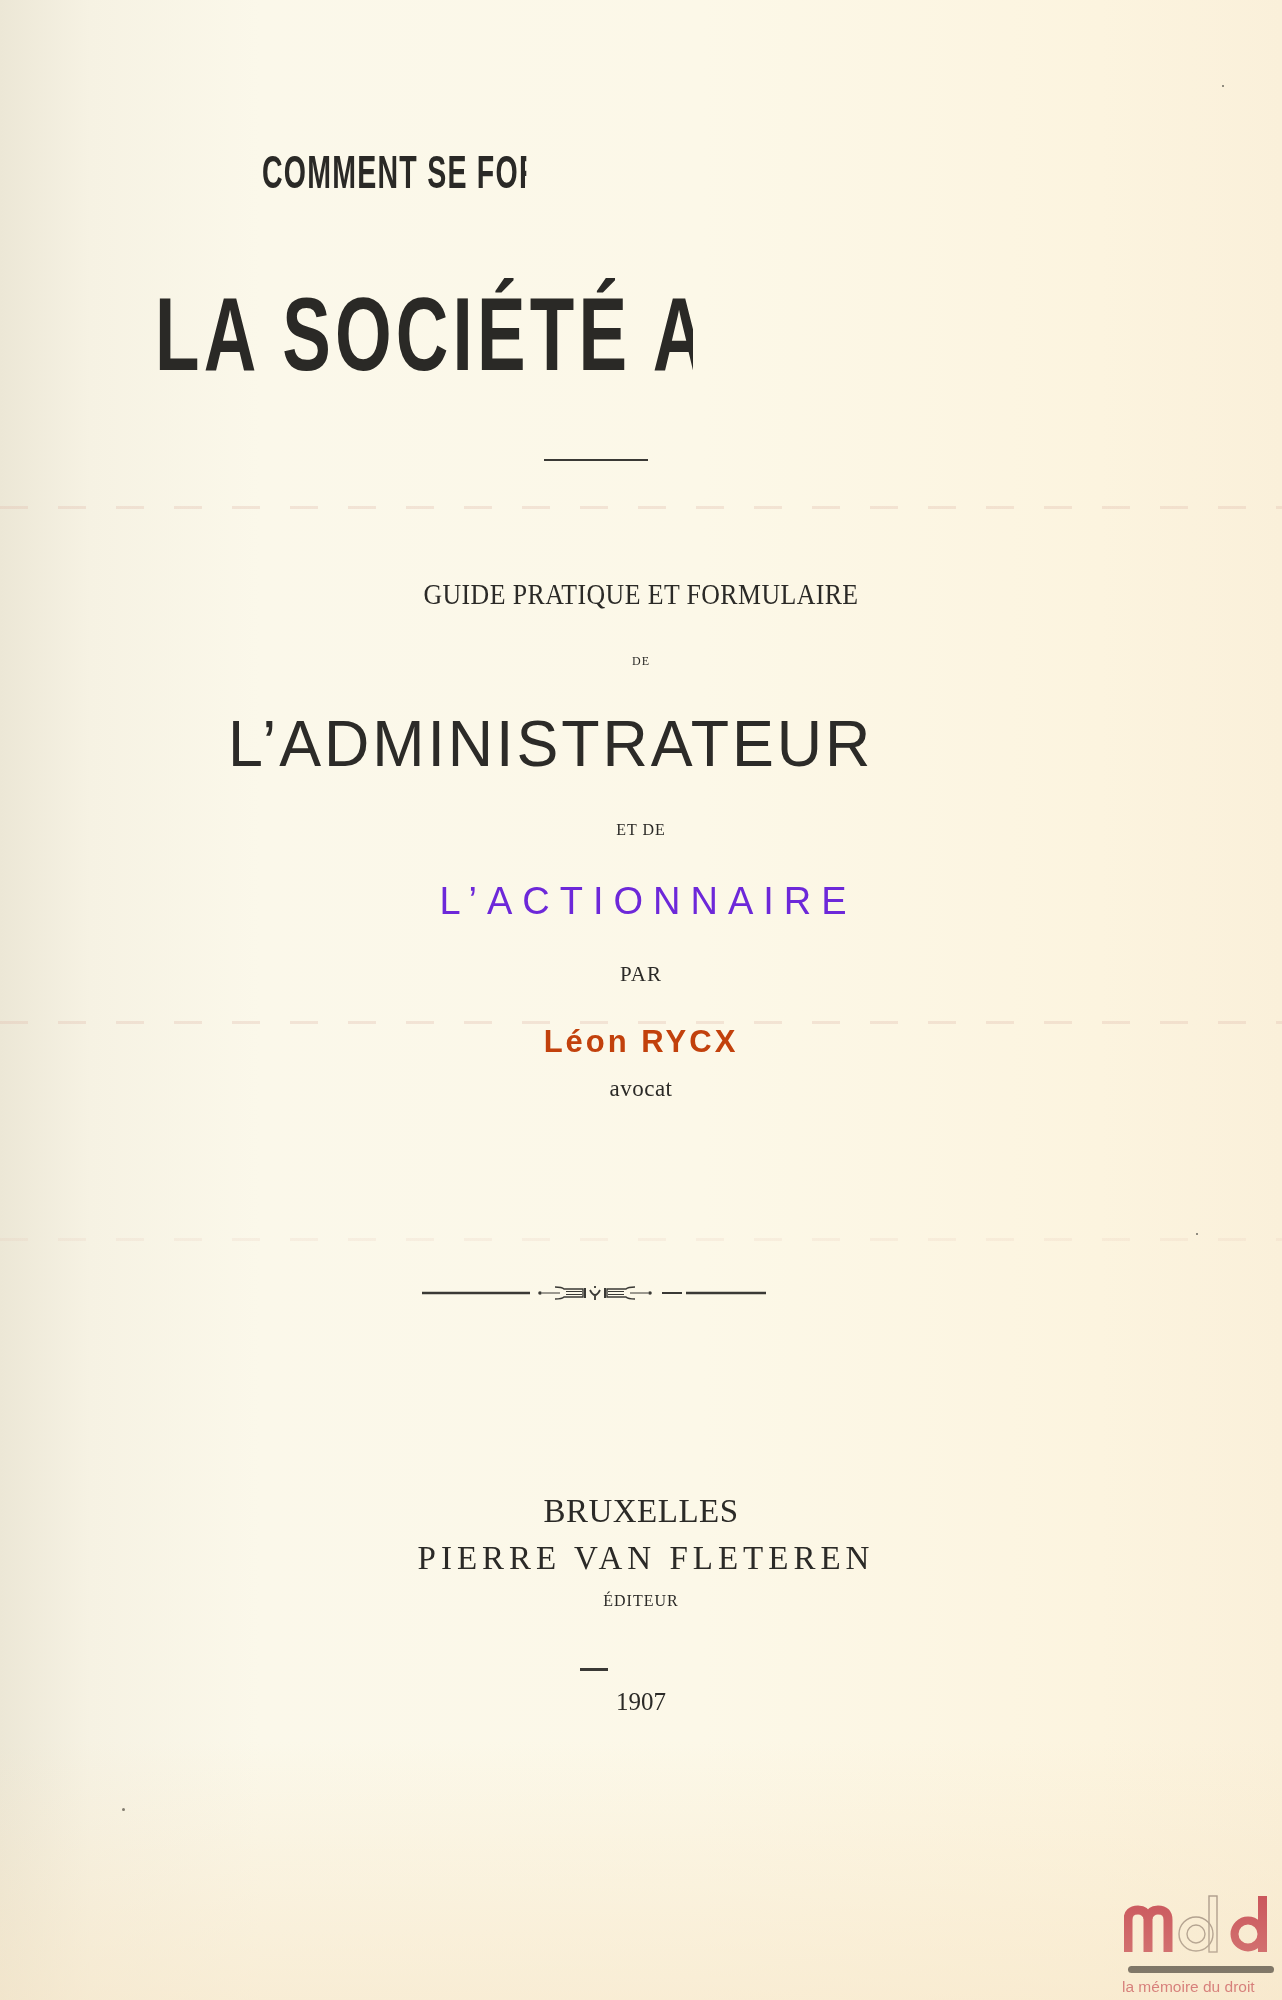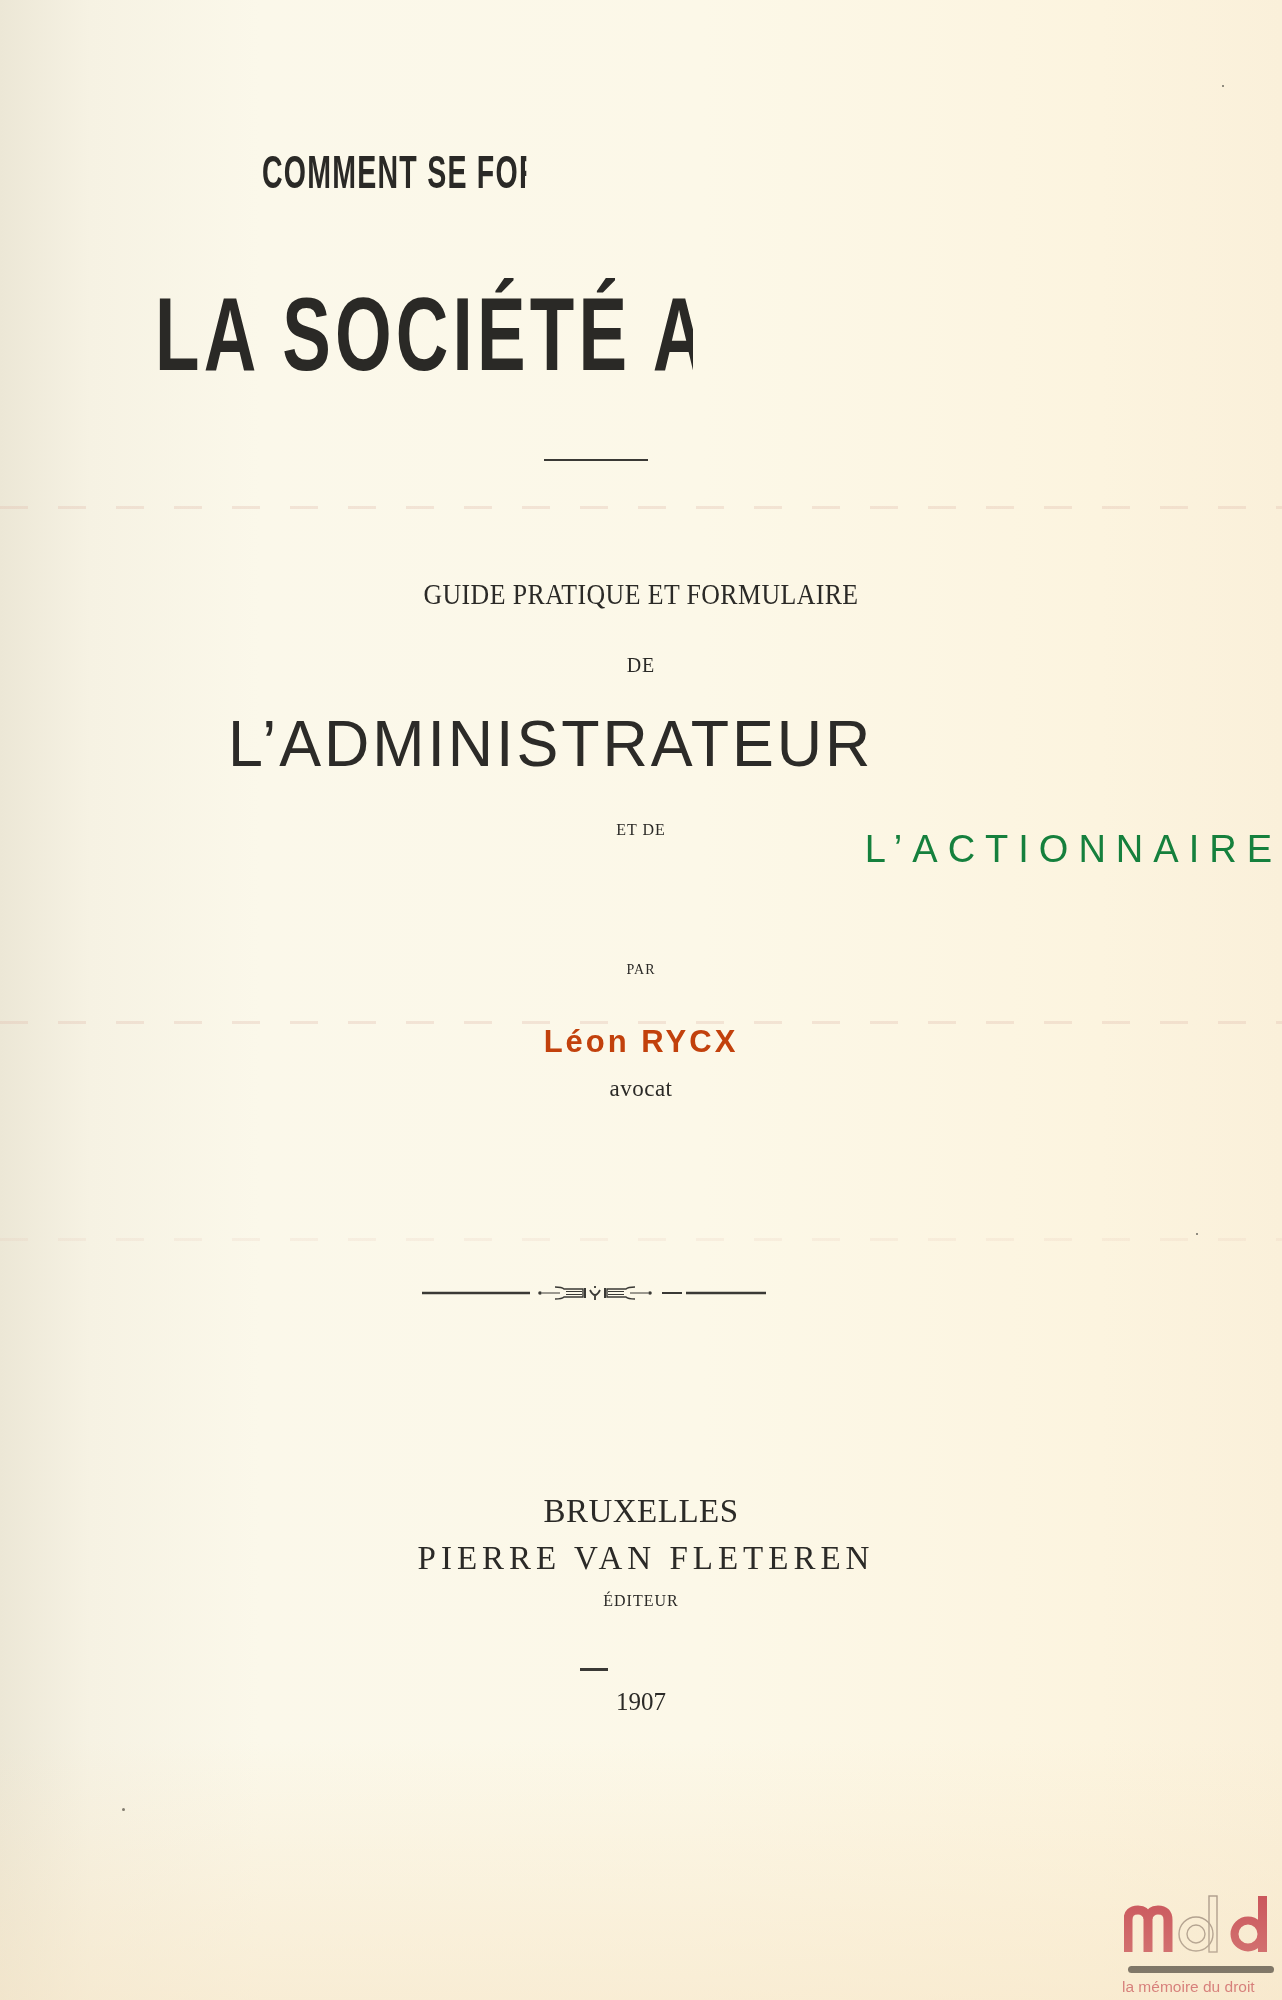--- a/index.html
+++ b/index.html
@@ -67,50 +67,49 @@
     }
     #guide-line {
       top: 577px;
       font-size: 30px;
       letter-spacing: 0.5px;
       transform: scaleX(0.86);
       font-family: "Liberation Serif", serif;
     }
     #de-line {
       top: 654px;
-      font-size: 20px;
+      font-size: 12px;
       letter-spacing: 1px;
     }
     #admin-line {
       top: 707px;
       font-family: "Liberation Sans", sans-serif;
       font-size: 64px;
       letter-spacing: 3px;
       color: #2c2b28;
       left: 228px; right: auto;
       transform: scaleX(0.98);
       transform-origin: left top;
     }
     #etde-line {
       top: 821px;
       font-size: 16px;
       letter-spacing: 1px;
     }
     #action-line {
-      top: 828px;
+      top: 880px;
       font-family: "Liberation Sans", sans-serif;
       font-size: 38px;
       letter-spacing: 10px;
-      color: #15803d;
+      color: #6d28d9;
       padding-left: 14px;
-      text-align: right;
     }
     #par-line {
       top: 962px;
-      font-size: 14px;
+      font-size: 21px;
       letter-spacing: 1px;
     }
     #author-line {
       top: 1024px;
       font-family: "Liberation Sans", sans-serif;
       font-weight: bold;
       font-size: 31px;
       letter-spacing: 3px;
       color: #c2410c;
     }

